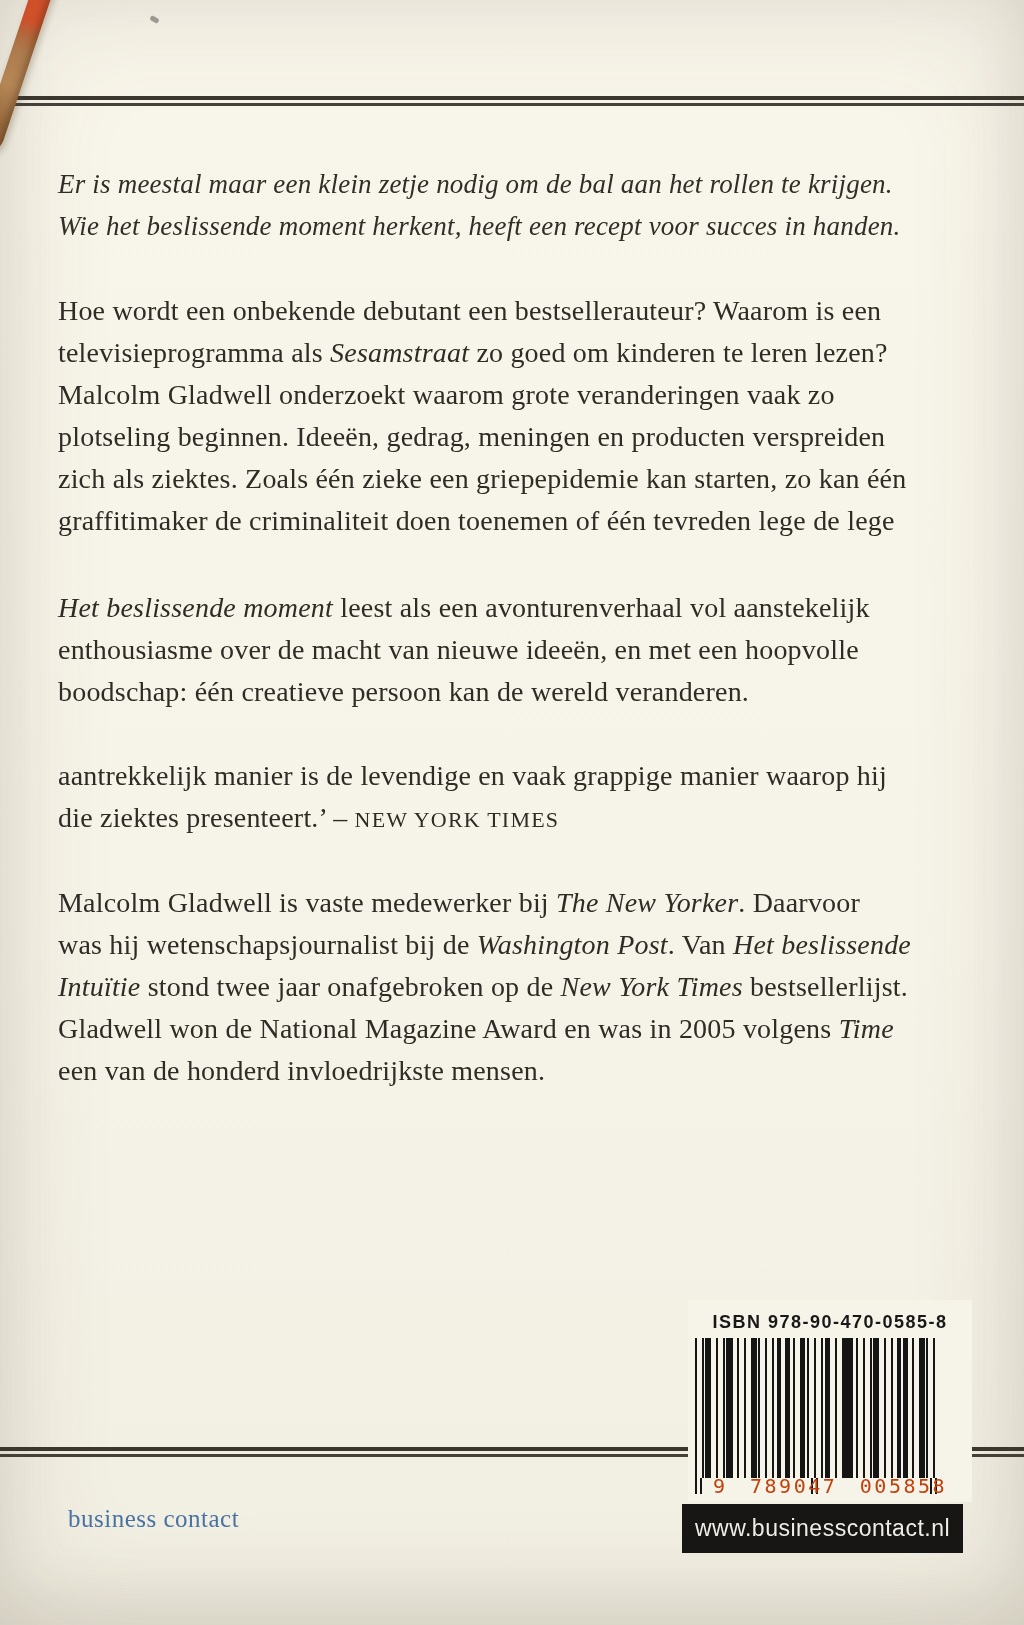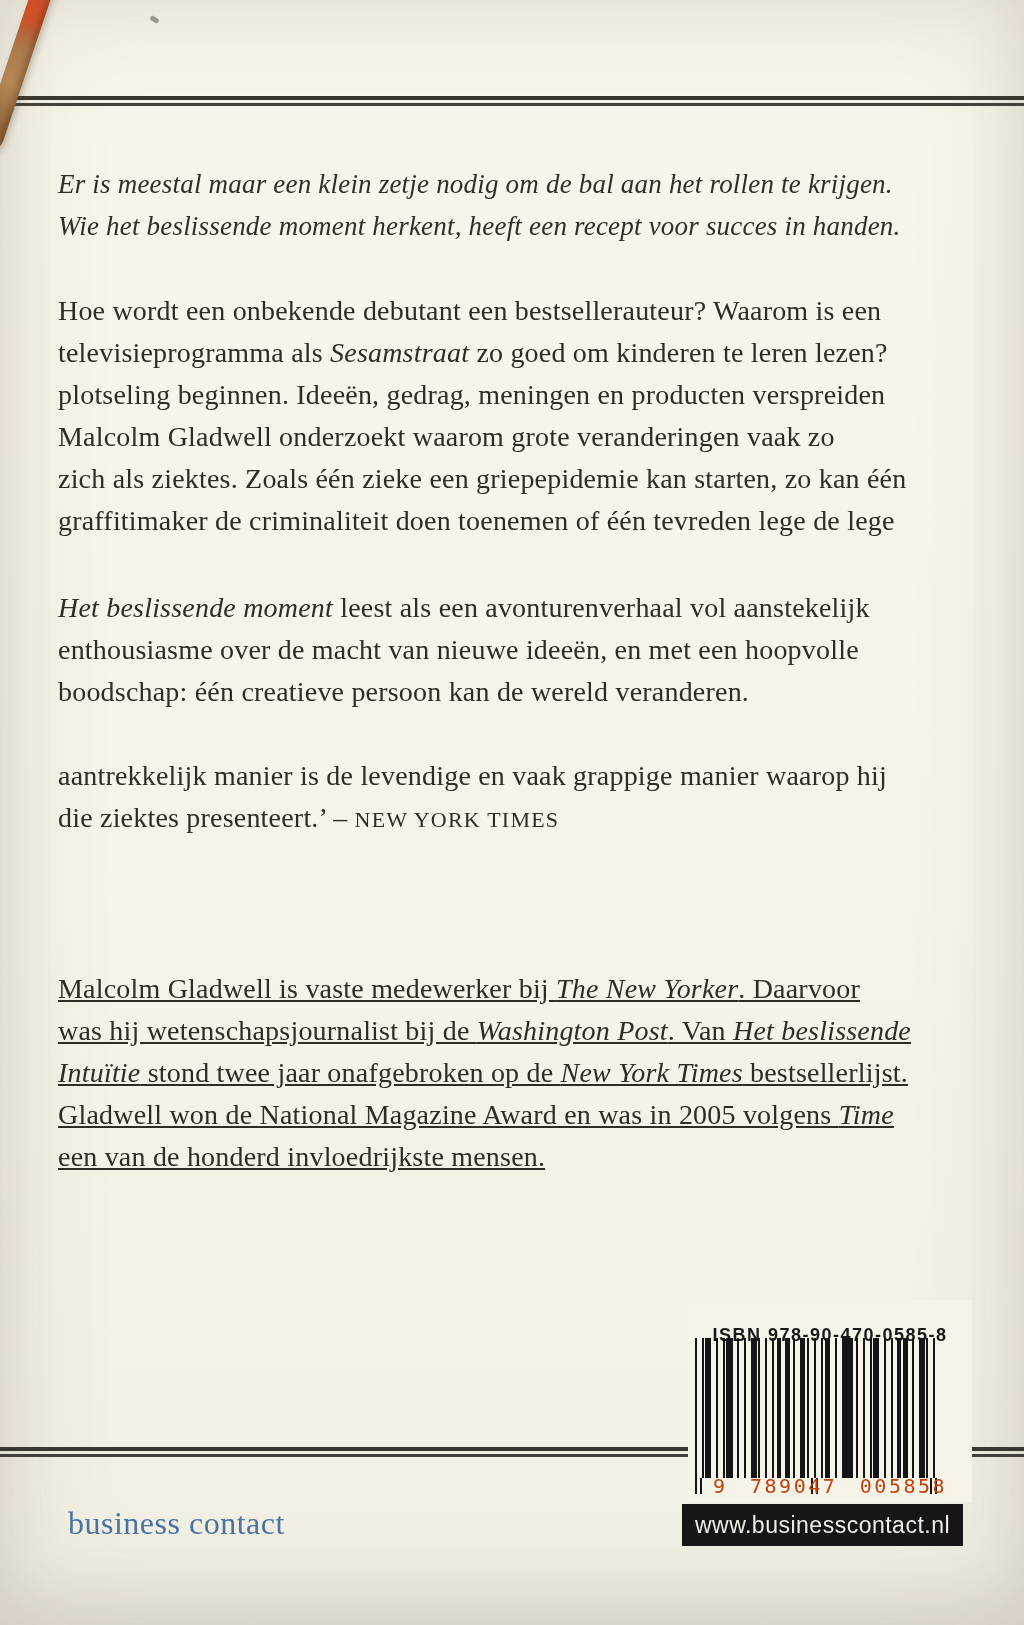--- a/index.html
+++ b/index.html
@@ -25,73 +25,73 @@
          border-radius:2px;transform:rotate(28deg);opacity:.85;}
 
   
   .textblock{position:absolute;left:58px;width:870px;color:#2f2c26;
              font-size:28px;line-height:42px;letter-spacing:.2px;}
   .textblock .line{white-space:nowrap;}
   .tb-tagline{top:163px;font-style:italic;font-size:27px;color:#312e28;}
   .tb-synopsis1{top:290px;}
   .tb-synopsis2{top:587px;}
   .tb-quote{top:755px;}
-  .tb-bio{top:968px;text-decoration:underline;}
+  .tb-bio{top:882px;}
   .seg-i{font-style:italic;}
   .seg-sc{font-size:22px;letter-spacing:1.2px;}
 
   
   .barcode-panel{position:absolute;left:688px;top:1300px;width:284px;height:202px;
                  background:#f6f3e8;z-index:2;}
   .isbn-label{position:absolute;top:12px;left:0;width:100%;text-align:center;
               font-family:"Liberation Sans","DejaVu Sans",sans-serif;font-weight:bold;
-              font-size:18px;letter-spacing:1.5px;color:#181818;margin-top:13px;}
+              font-size:18px;letter-spacing:1.5px;color:#181818;}
   .bars{position:absolute;left:7px;top:38px;width:242px;height:140px;
         background:
           repeating-linear-gradient(90deg,#151515 0 2px,rgba(0,0,0,0) 2px 7px),
           repeating-linear-gradient(90deg,rgba(0,0,0,0) 0 10px,#151515 10px 14px,rgba(0,0,0,0) 14px 24px),
           repeating-linear-gradient(90deg,rgba(0,0,0,0) 0 31px,#151515 31px 36px,rgba(0,0,0,0) 36px 59px);}
   .guard{position:absolute;top:100%;width:7px;height:16px;
          background:linear-gradient(90deg,#151515 0 2px,rgba(0,0,0,0) 2px 5px,#151515 5px 7px);}
   .guard-left{left:0;}
   .guard-mid{left:48%;}
   .guard-right{right:0;}
   .barcode-digits{position:absolute;left:0;top:174px;width:100%;
                   font-family:"DejaVu Sans Mono","Liberation Mono",monospace;
                   font-size:20px;color:#c2410c;text-align:center;
                   letter-spacing:2.5px;word-spacing:8px;}
 
   
-  .url-box{position:absolute;left:682px;top:1504px;width:281px;height:42px;
+  .url-box{position:absolute;left:682px;top:1504px;width:281px;height:49px;
            background:#171614;display:flex;align-items:center;justify-content:center;z-index:3;}
   .url-box span{font-family:"Liberation Sans","DejaVu Sans",sans-serif;font-size:23px;
                 color:#efede6;letter-spacing:.5px;}
-  .publisher{position:absolute;left:68px;top:1505px;font-size:32px;color:#4a73a3;
+  .publisher{position:absolute;left:68px;top:1505px;font-size:25px;color:#4a73a3;
              letter-spacing:.5px;}
 </style>
 </head>
 <body>
 
 <div class="cover">
 
   <div class="rule rule-top"></div>
   <div class="rule rule-bottom"></div>
 
   <div class="match"></div>
   <div class="speck"></div>
 
   <div class="textblock tb-tagline">
       <div class="line"><span class="seg-i">Er is meestal maar een klein zetje nodig om de bal aan het rollen te krijgen.</span></div>
       <div class="line"><span class="seg-i">Wie het beslissende moment herkent, heeft een recept voor succes in handen.</span></div>
     </div>
   <div class="textblock tb-synopsis1">
       <div class="line"><span>Hoe wordt een onbekende debutant een bestsellerauteur? Waarom is een</span></div>
       <div class="line"><span>televisieprogramma als </span><span class="seg-i">Sesamstraat</span><span> zo goed om kinderen te leren lezen?</span></div>
+      <div class="line"><span>Malcolm Gladwell onderzoekt waarom grote veranderingen vaak zo</span></div>
       <div class="line"><span>plotseling beginnen. Ideeën, gedrag, meningen en producten verspreiden</span></div>
-      <div class="line"><span>Malcolm Gladwell onderzoekt waarom grote veranderingen vaak zo</span></div>
       <div class="line"><span>zich als ziektes. Zoals één zieke een griepepidemie kan starten, zo kan één</span></div>
       <div class="line"><span>graffitimaker de criminaliteit doen toenemen of één tevreden lege de lege</span></div>
     </div>
   <div class="textblock tb-synopsis2">
       <div class="line"><span class="seg-i">Het beslissende moment</span><span> leest als een avonturenverhaal vol aanstekelijk</span></div>
       <div class="line"><span>enthousiasme over de macht van nieuwe ideeën, en met een hoopvolle</span></div>
       <div class="line"><span>boodschap: één creatieve persoon kan de wereld veranderen.</span></div>
     </div>
   <div class="textblock tb-quote">
       <div class="line"><span>aantrekkelijk manier is de levendige en vaak grappige manier waarop hij</span></div>

